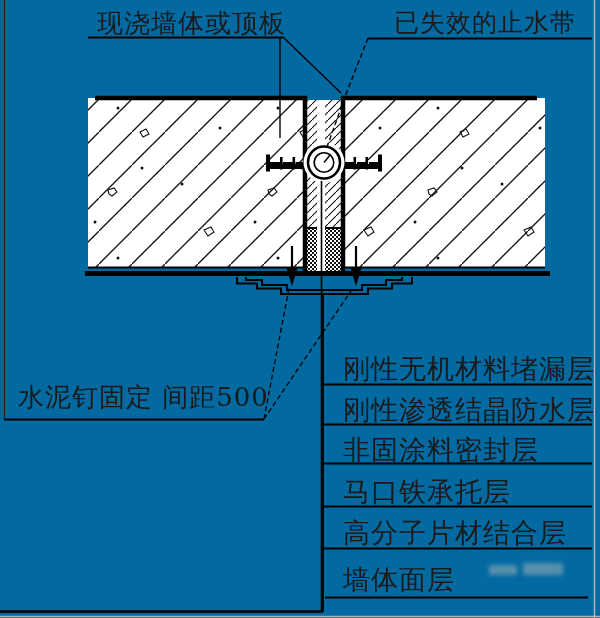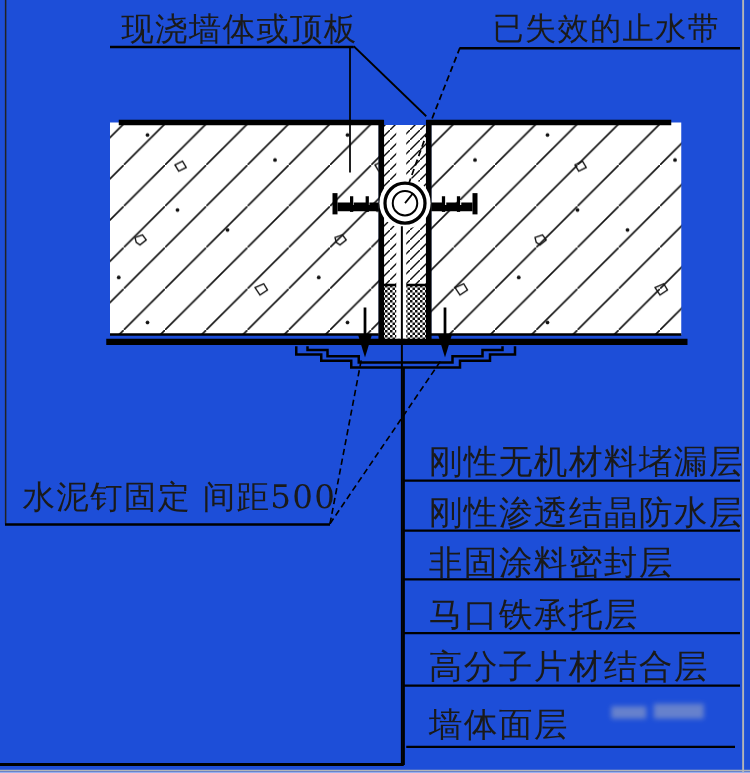--- a/index.html
+++ b/index.html
@@ -1,16 +1,16 @@
 <!DOCTYPE html>
 <html><head>
 <meta charset="utf-8">
 <style>
   html,body{margin:0;padding:0;background:#ffffff;}
-  .stage{position:relative;width:600px;height:618px;background:#1d4ed8;overflow:hidden;}
+  .stage{position:relative;width:600px;height:618px;background:#0369a1;overflow:hidden;}
   svg{display:block;}
   .cjk{font-family:"DejaVu Serif","Liberation Serif",serif;fill:#1a1a1a;}
   .t26{font-size:26px;letter-spacing:1px;}
   .t25{font-size:25px;letter-spacing:1px;}
   .t27{font-size:27px;letter-spacing:1px;}
   .blur{filter:blur(2px);}
 </style>
 </head>
 <body>
 

